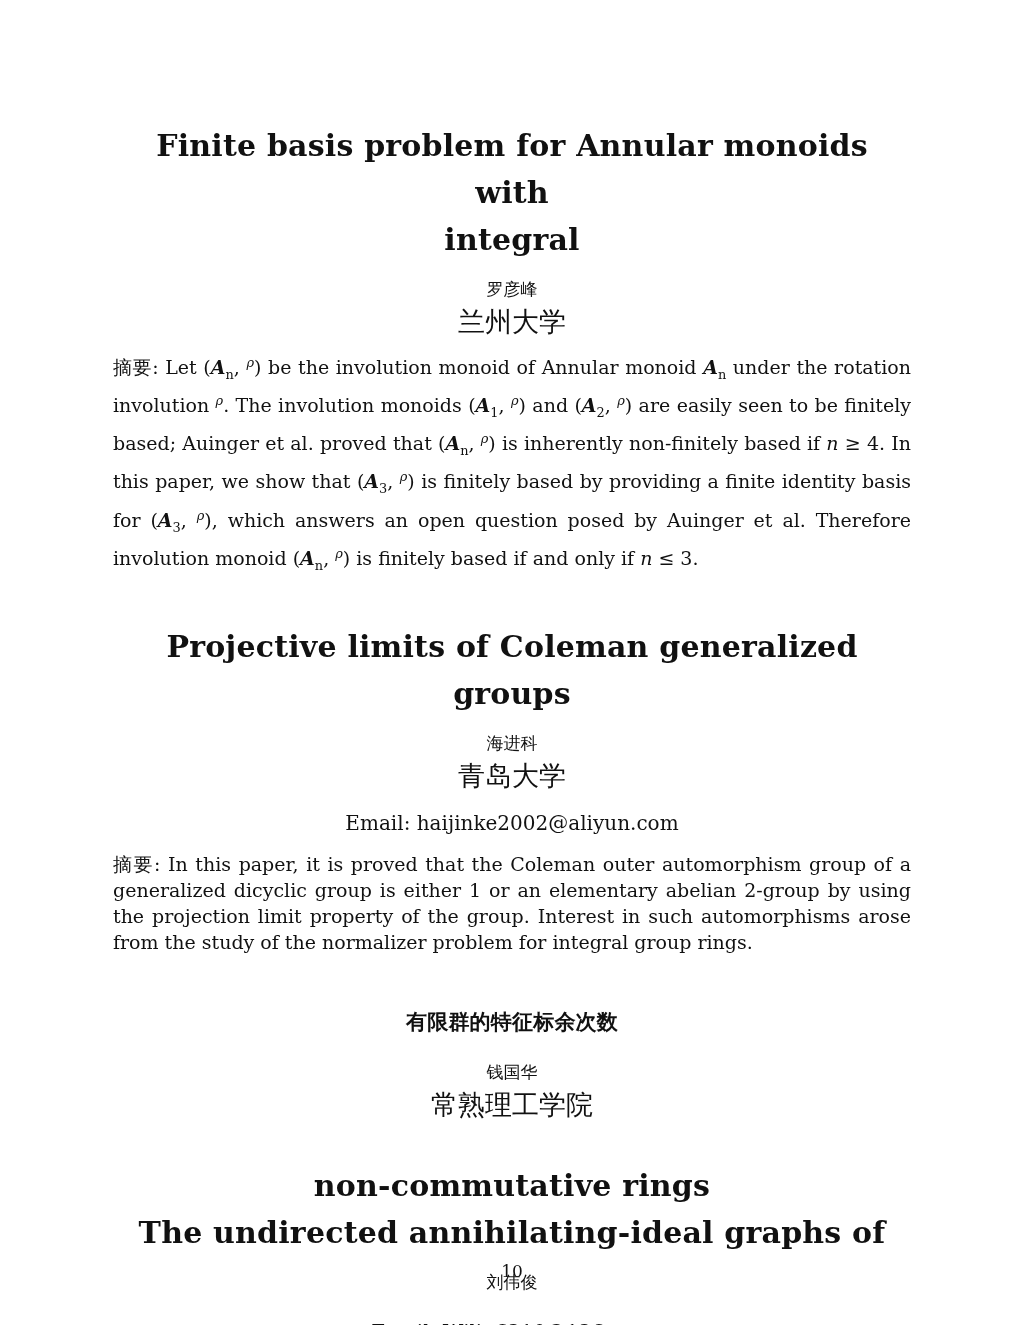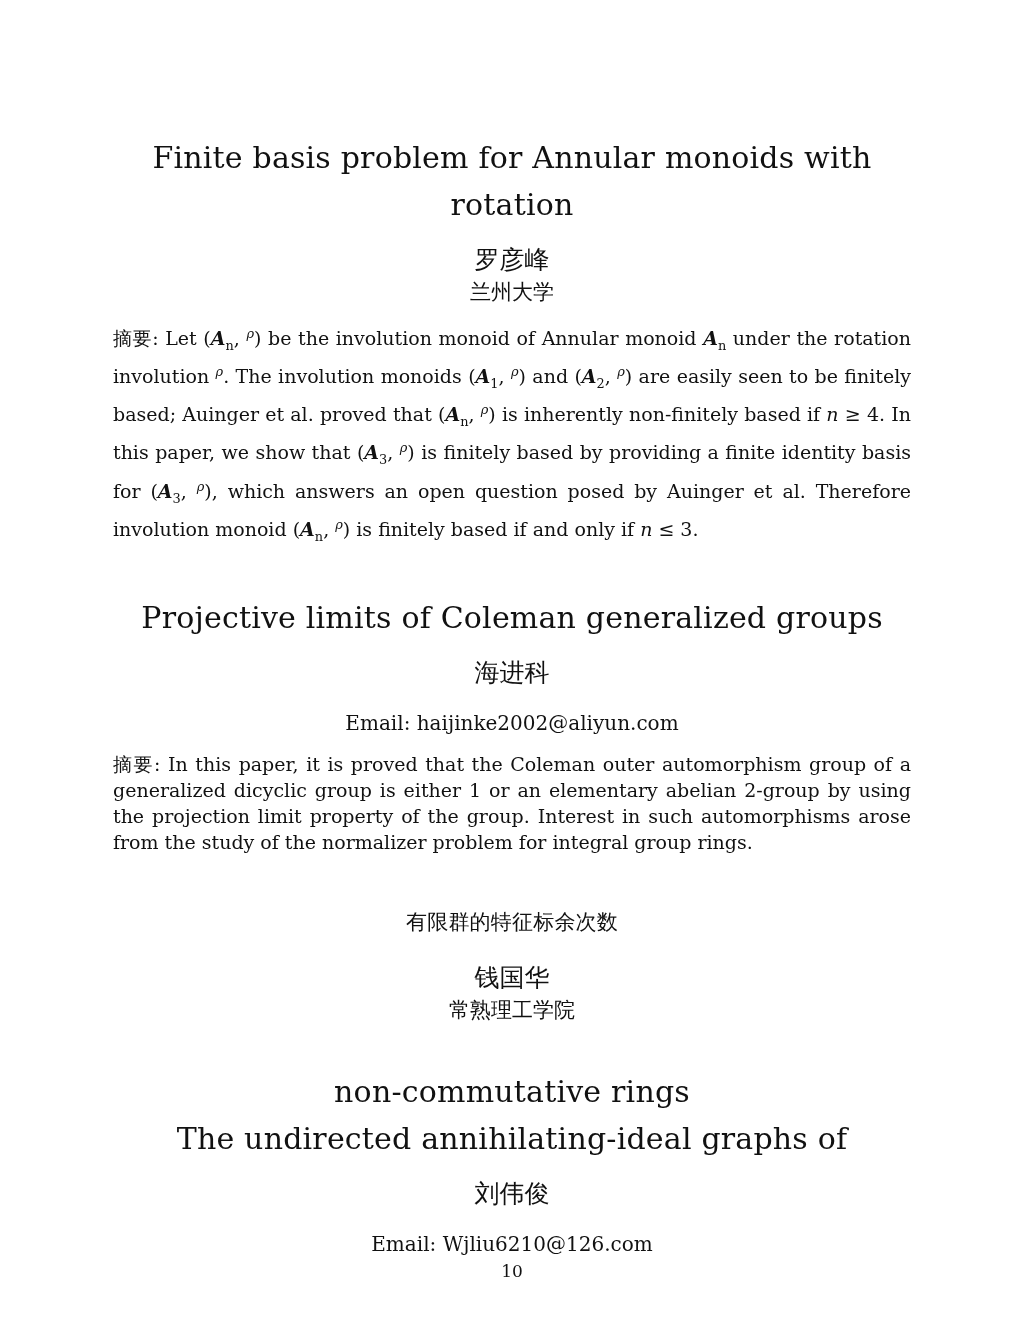--- a/index.html
+++ b/index.html
@@ -14,43 +14,43 @@
   }
   .content {
     width: 798px;
     margin: 0 auto;
     padding-top: 118px;
   }
   section { margin-top: 44px; }
   section.first { margin-top: 0; }
 
   .title {
-    margin: 16px;
+    margin: 4px;
     font-family: "DejaVu Serif", "Liberation Serif", serif;
-    font-weight: normal;
+    font-weight: bold;
     font-size: 30px;
     line-height: 47px;
     text-align: center;
     letter-spacing: 0.2px;
   }
   .title .tline { display: block; }
   .title.title-zh {
     font-family: "DejaVu Sans", "Liberation Sans", sans-serif;
     font-size: 21px;
   }
 
   .author {
     margin-top: 10px;
-    font-size: 25px;
+    font-size: 17px;
     line-height: 32px;
     text-align: center;
   }
   .affil {
     margin-top: 3px;
-    font-size: 21px;
+    font-size: 27px;
     line-height: 27px;
     text-align: center;
   }
   .email {
     margin-top: 21px;
     font-size: 20px;
     line-height: 26px;
     text-align: center;
   }
   .abstract {
@@ -73,32 +73,33 @@
 </style>
 </head>
 <body>
 
 <div class="page">
   <div class="content">
 
     <section class="first">
       <h1 class="title">
         <span class="tline">Finite basis problem for Annular monoids with</span>
-        <span class="tline">rotation</span>
+        <span class="tline">integral</span>
       </h1>
       <div class="author">罗彦峰</div>
       <div class="affil">兰州大学</div>
       <p class="abstract">摘要: Let (<span class="frak">A</span><sub>n</sub>, <sup><i>ρ</i></sup>) be the involution monoid of Annular monoid <span class="frak">A</span><sub>n</sub> under the rotation involution <sup><i>ρ</i></sup>. The involution monoids (<span class="frak">A</span><sub>1</sub>, <sup><i>ρ</i></sup>) and (<span class="frak">A</span><sub>2</sub>, <sup><i>ρ</i></sup>) are easily seen to be finitely based; Auinger et al. proved that (<span class="frak">A</span><sub>n</sub>, <sup><i>ρ</i></sup>) is inherently non-finitely based if <i>n</i> ≥ 4. In this paper, we show that (<span class="frak">A</span><sub>3</sub>, <sup><i>ρ</i></sup>) is finitely based by providing a finite identity basis for (<span class="frak">A</span><sub>3</sub>, <sup><i>ρ</i></sup>), which answers an open question posed by Auinger et al. Therefore involution monoid (<span class="frak">A</span><sub>n</sub>, <sup><i>ρ</i></sup>) is finitely based if and only if <i>n</i> ≤ 3.</p>
     </section>
 
     <section>
       <h1 class="title">
         <span class="tline">Projective limits of Coleman generalized groups</span>
       </h1>
       <div class="author">海进科</div>
+      <div class="affil">青岛大学</div>
       <div class="email">Email: haijinke2002@aliyun.com</div>
       <p class="abstract">摘要: In this paper, it is proved that the Coleman outer automorphism group of a generalized dicyclic group is either 1 or an elementary abelian 2-group by using the projection limit property of the group. Interest in such automorphisms arose from the study of the normalizer problem for integral group rings.</p>
     </section>
 
     <section>
       <h1 class="title title-zh">
         <span class="tline">有限群的特征标余次数</span>
       </h1>
       <div class="author">钱国华</div>
       <div class="affil">常熟理工学院</div>

